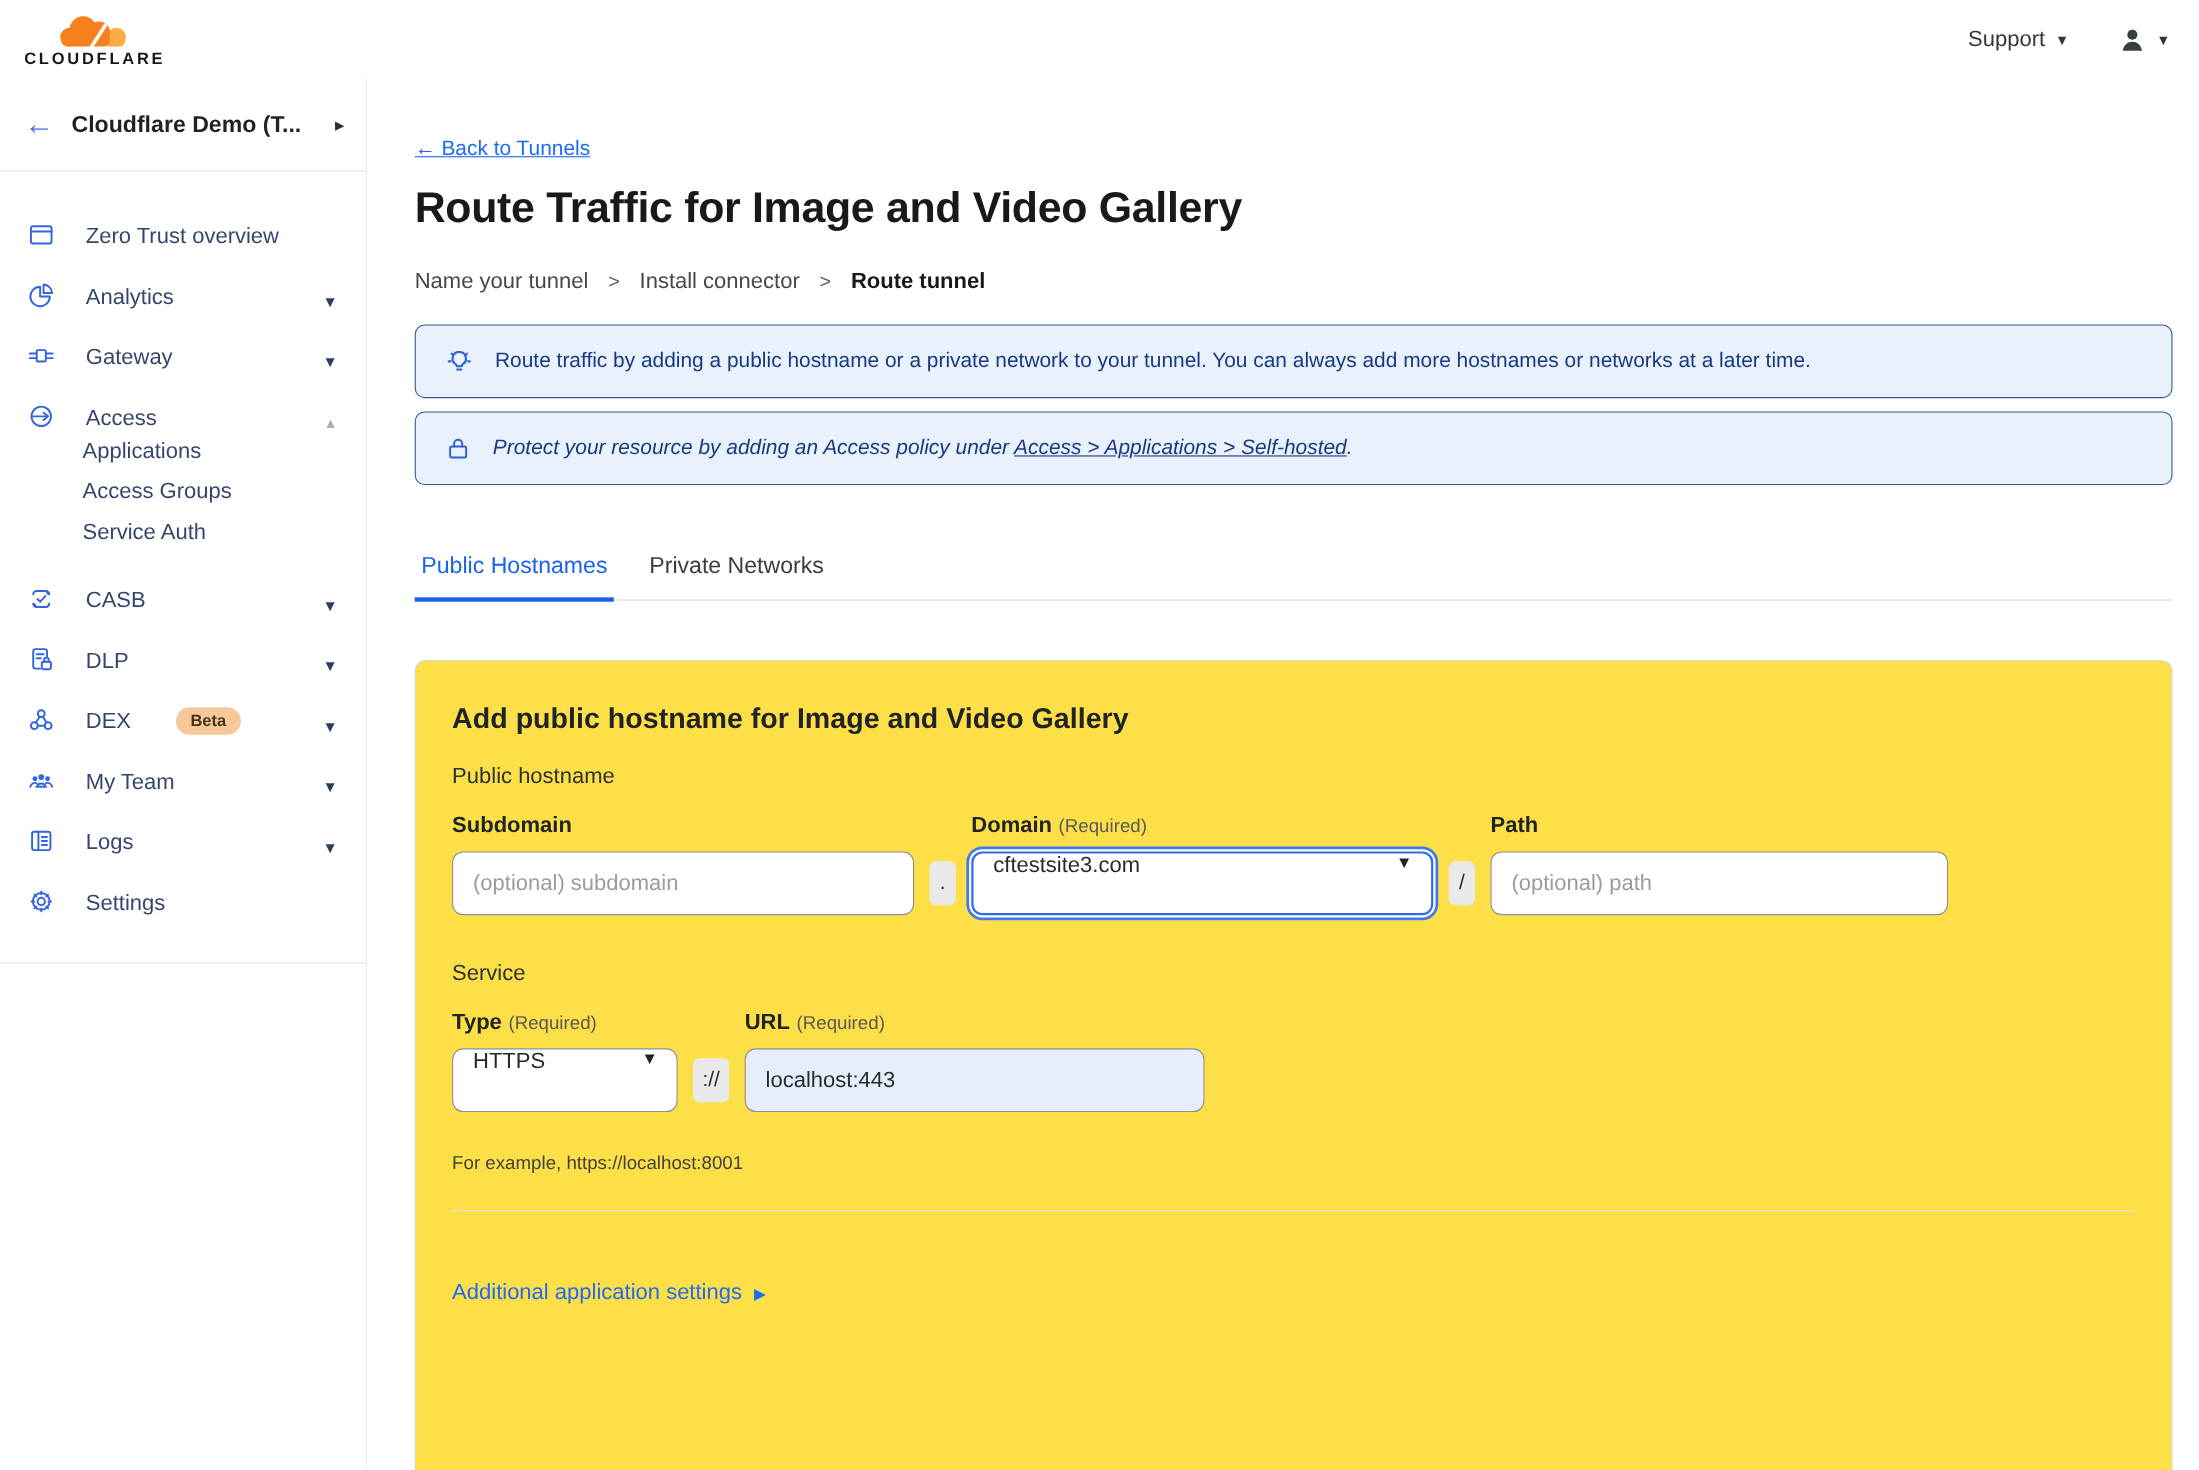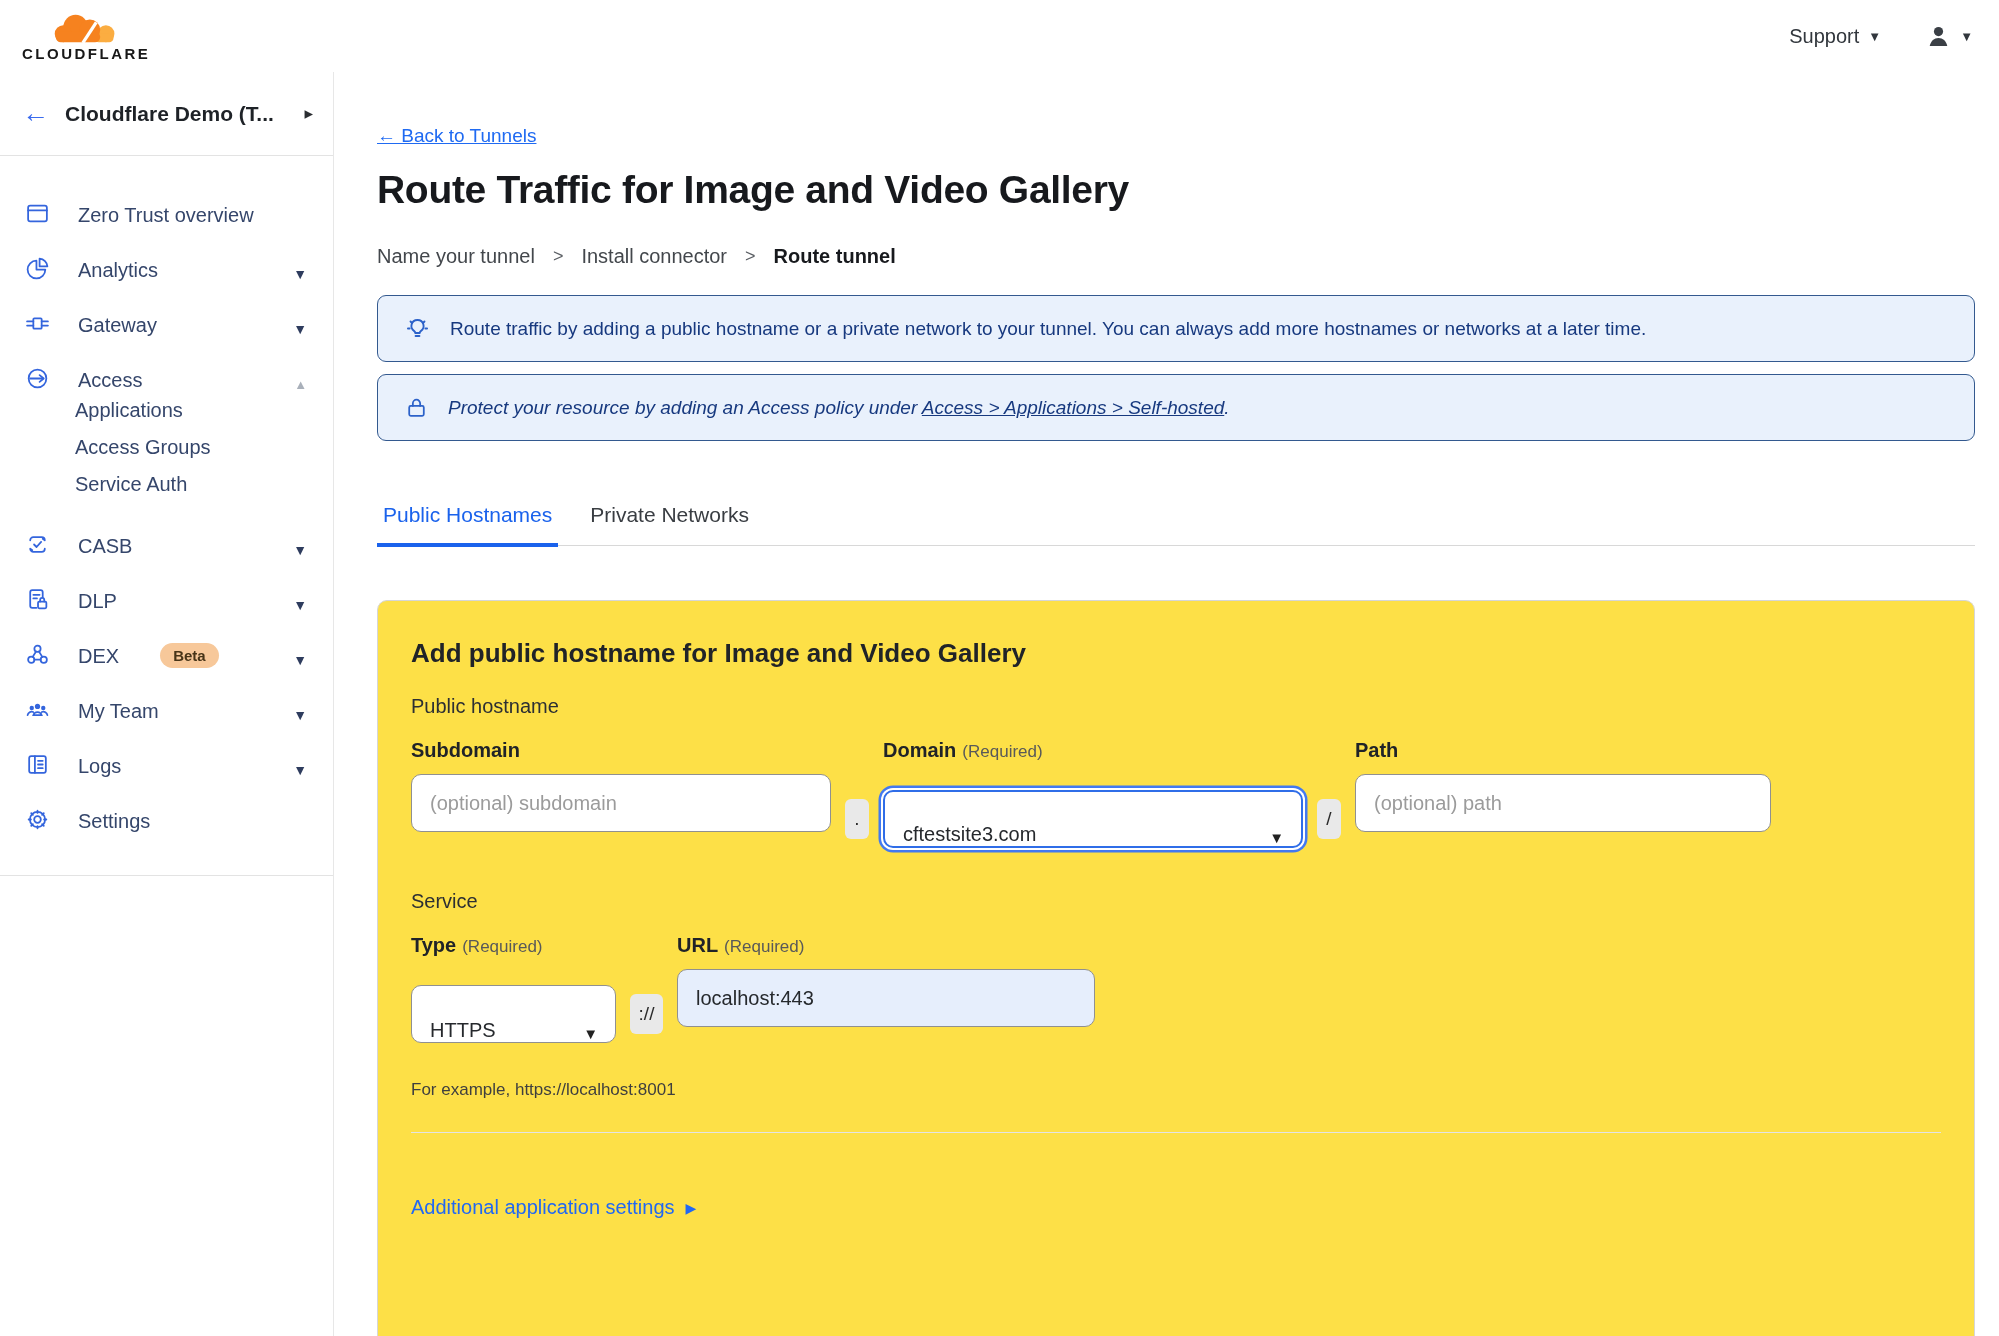--- a/index.html
+++ b/index.html
@@ -64,22 +64,22 @@
   .card-title { font-size:26px; font-weight:700; color:#202328; }
   .group-label { margin-top:26px; font-size:20px; color:#2c2f33; }
   .fields-row { display:flex; margin-top:21px; }
   .f-label { font-size:20px; font-weight:700; color:#202328; margin-bottom:12px; }
   .f-label .req { font-weight:400; font-size:17px; color:#595959; margin-left:6px; }
   .tbox { height:58px; border:1px solid #909090; border-radius:10px; background:#fff;
     font-size:20px; color:#26292d; padding:0 18px; width:100%;
     font-family:"Liberation Sans", sans-serif; }
   .tbox::placeholder { color:#9b9b9b; }
   .selbox { height:58px; border:1px solid #909090; border-radius:10px; background:#fff;
-    display:flex; align-items:flex-end; padding:0 18px; font-size:20px; color:#26292d;
-    cursor:pointer; position:relative;margin-top:16px; }
+    display:flex; align-items:flex-start; padding:0 18px; font-size:20px; color:#26292d;
+    cursor:pointer; position:relative; }
   .selbox .sel-caret { position:absolute; right:17px; font-size:15px; color:#222; }
   .selbox.focused { border:2px solid #2f6de8; box-shadow:0 0 0 2px #fff, 0 0 0 4.5px #4379f0; }
   .joiner { align-self:flex-end; margin-bottom:9px; width:24px; height:40px; background:#e9e9e9;
     border-radius:6px; display:flex; align-items:center; justify-content:center;
     font-size:19px; color:#2b2b2b; }
   .joiner.wide { width:33px; }
   .col { display:flex; flex-direction:column; }
   .gap14 { width:14px; flex:0 0 14px; }
   .w420 { width:420px; } .w416 { width:416px; } .w205 { width:205px; } .w418 { width:418px; }
   .url-filled { background:#e6eefc; }

